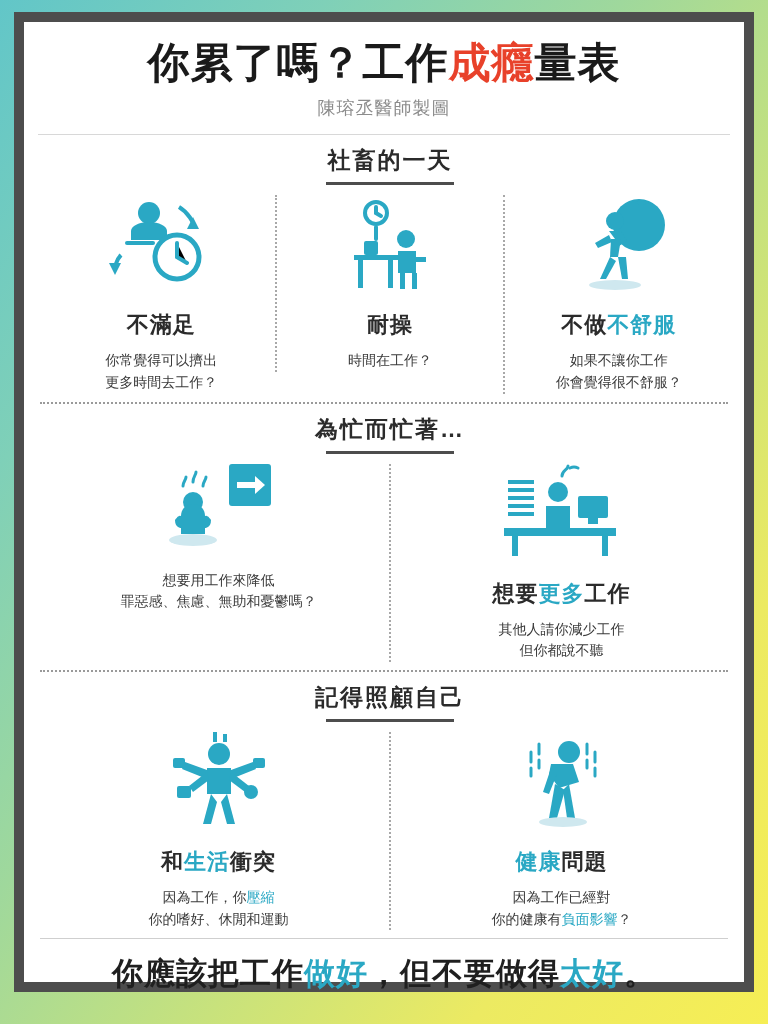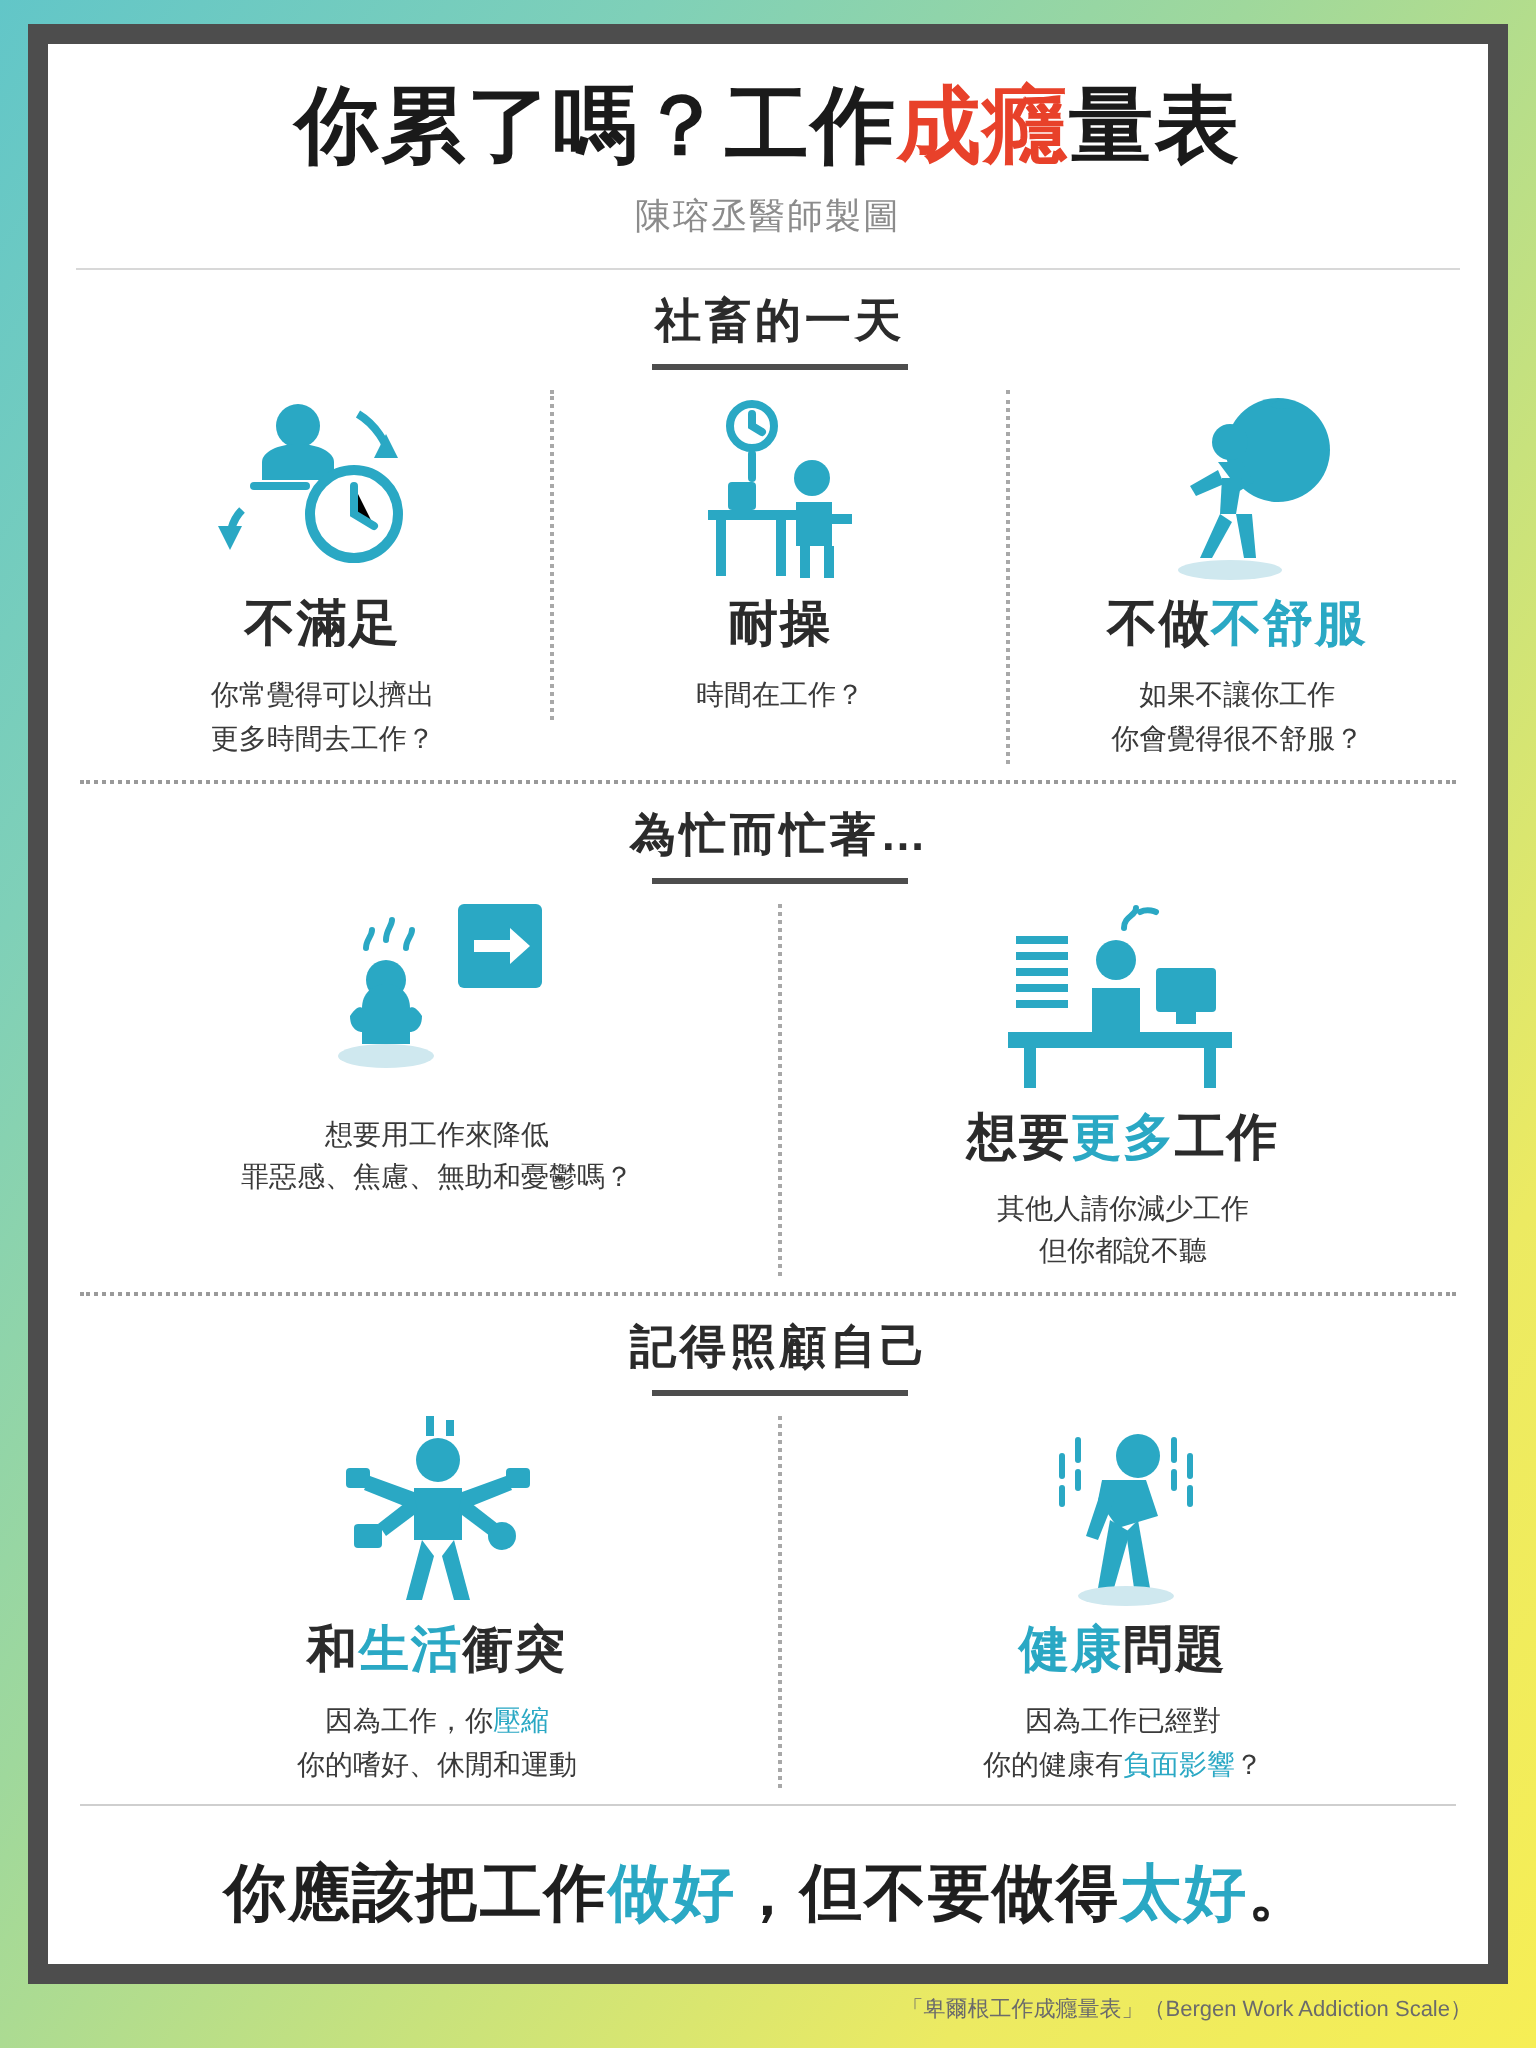--- a/index.html
+++ b/index.html
@@ -92,35 +92,34 @@
   .card + .card {
     border-left: 2px dotted #a8a8a8;
   }
   .icon-box {
     height: 96px;
     display: flex;
     align-items: flex-end;
     justify-content: center;
   }
   .card-title {
-    margin-top: 4px;
-    font-size: 25px;
+    margin-top: 19px;
+    font-size: 22px;
     font-weight: bold;
     color: #2b2b2b;
     letter-spacing: 1px;
   }
   .card-title .cy {
     color: #2aa8c4;
   }
   .card-desc {
     margin-top: 10px;
     font-size: 14px;
     color: #3a3a3a;
     line-height: 1.55;
-    font-family: Liberation Serif, serif;
   }
   .card-desc .cy {
     color: #2aa8c4;
   }
   .two-col .card {
     padding: 0 18px;
   }
   
   .footer-line {
     border-top: 1px solid #cfcfcf;
@@ -404,14 +403,13 @@
 
     <div class="footer-line"></div>
 
     <div class="footer">
       <div class="footer-text">
         <span>你應該把工作</span><span class="cy">做好</span><span>，但不要做得</span><span class="cy">太好</span><span>。</span>
       </div>
     </div>
 
   </div>
-  <div class="source">「卑爾根工作成癮量表」（Bergen Work Addiction Scale）</div>
 </div>
 
 </body></html>

